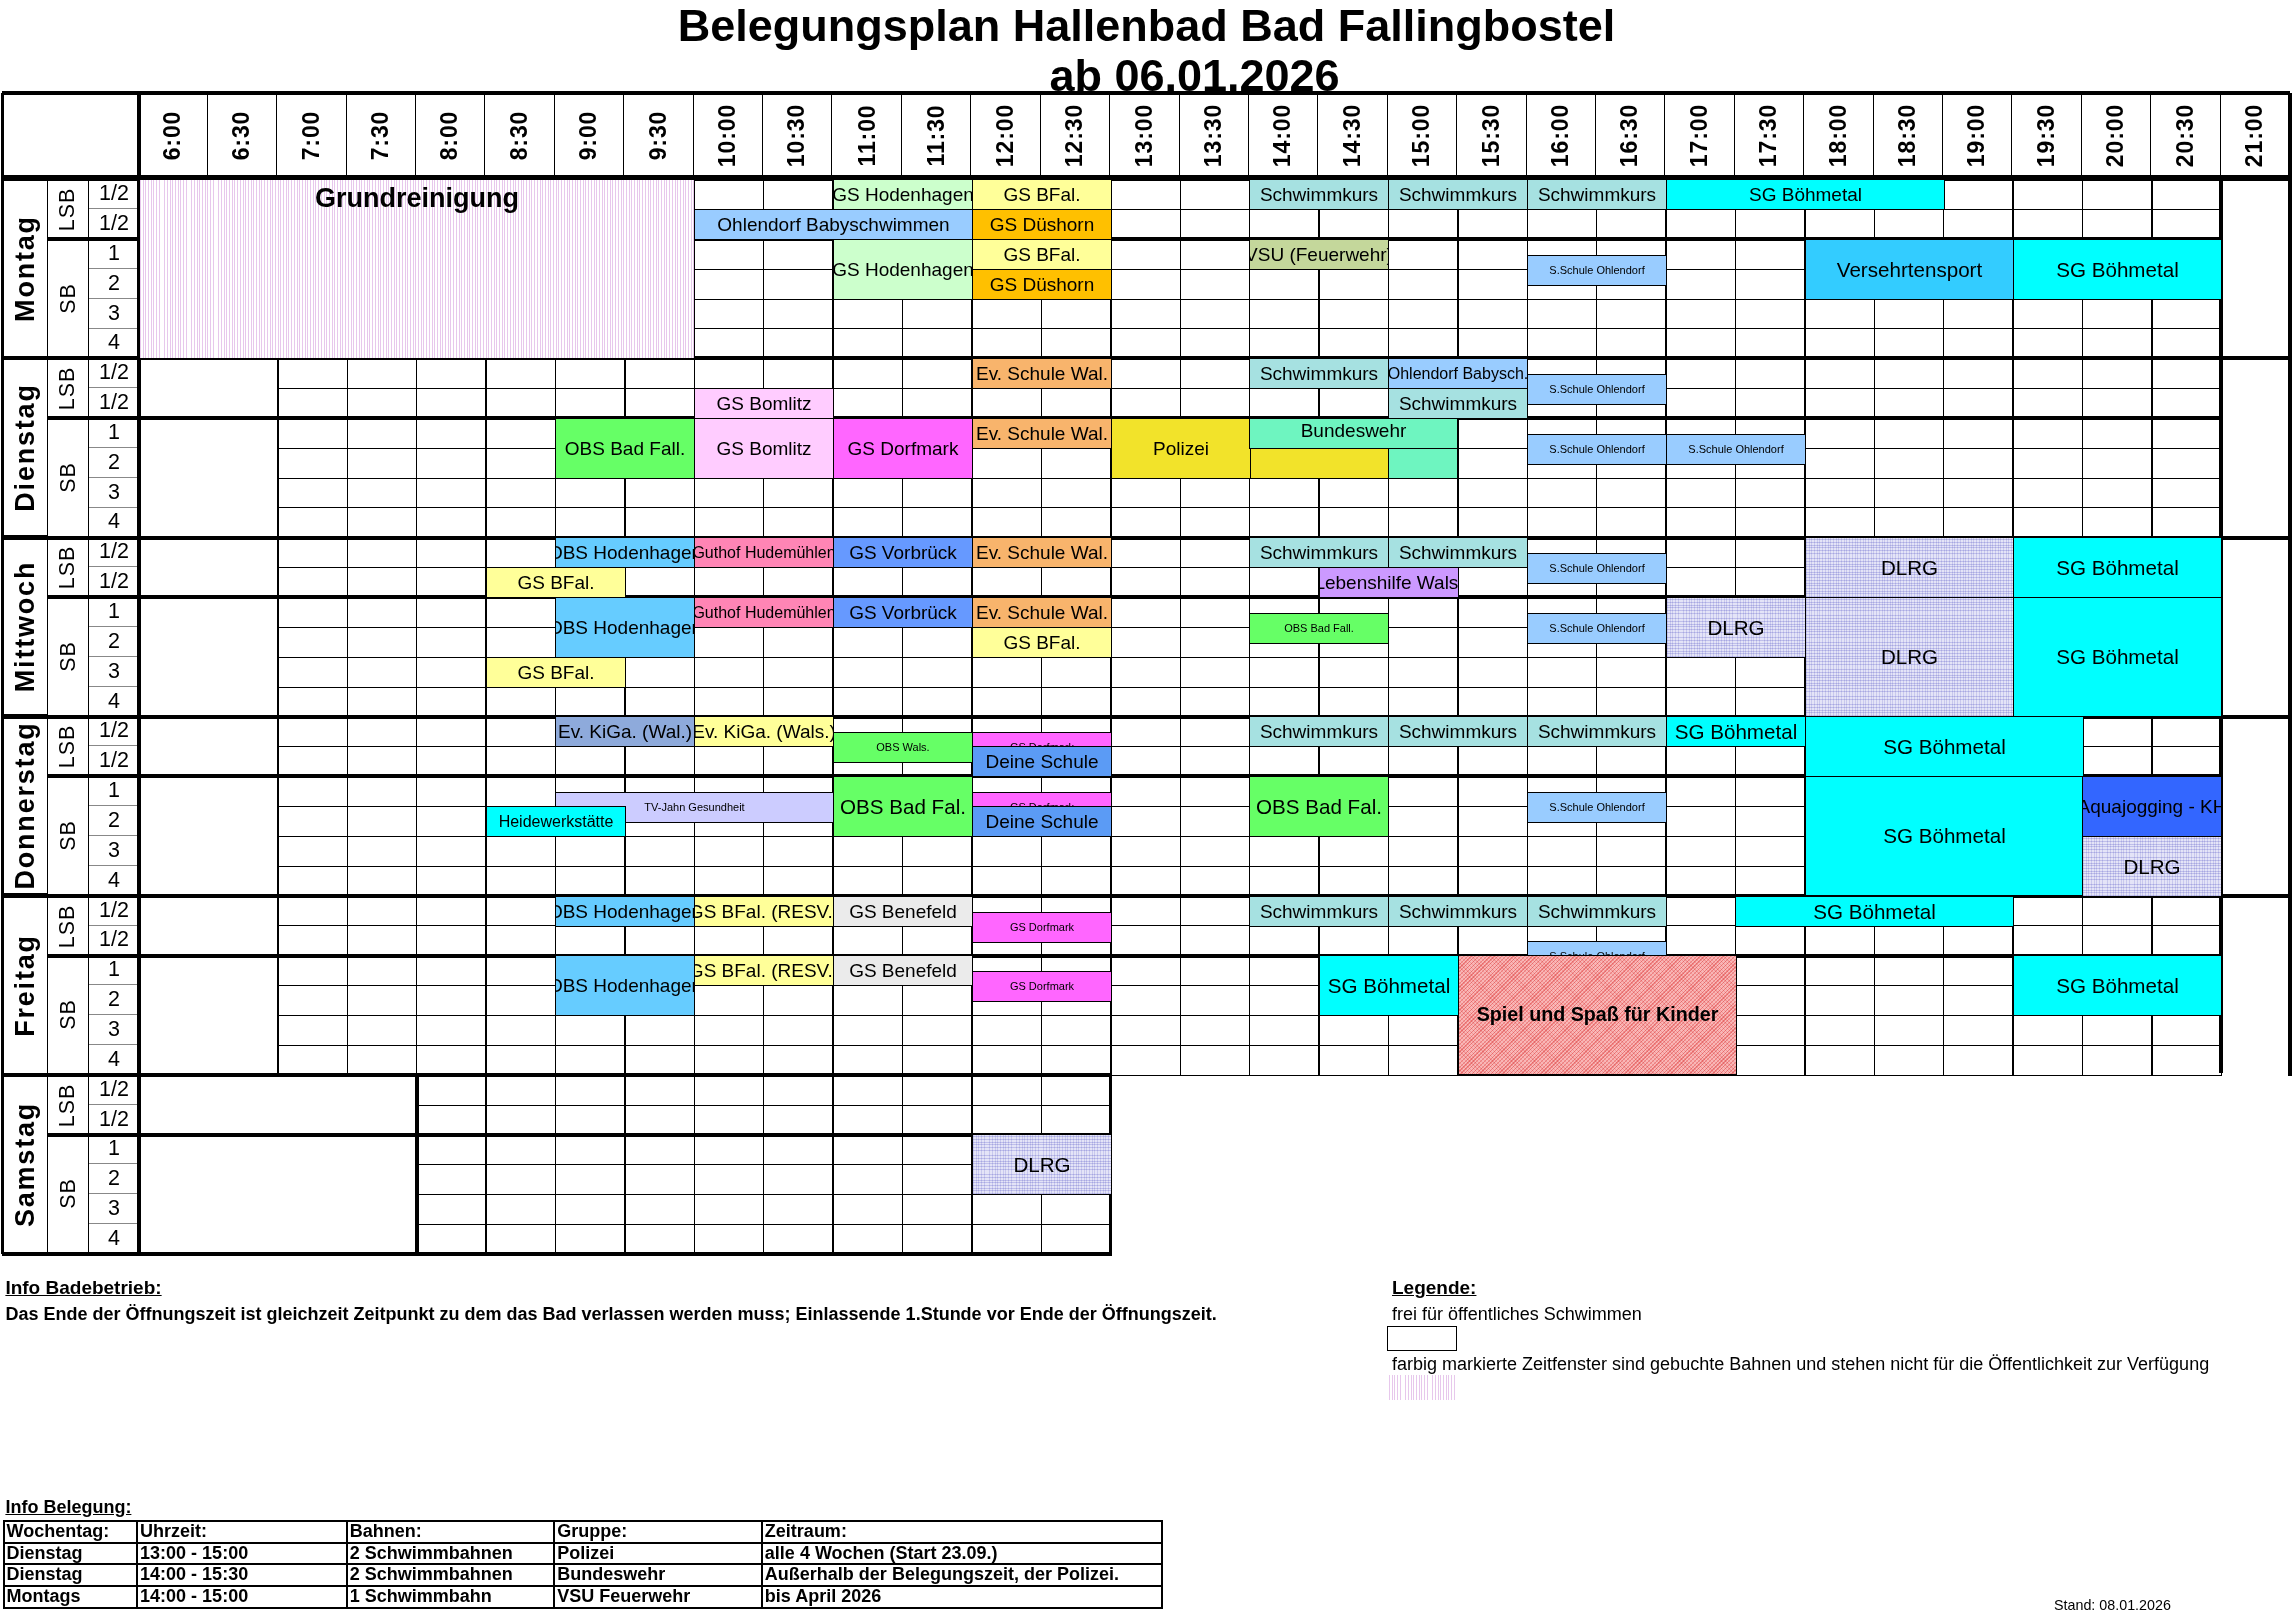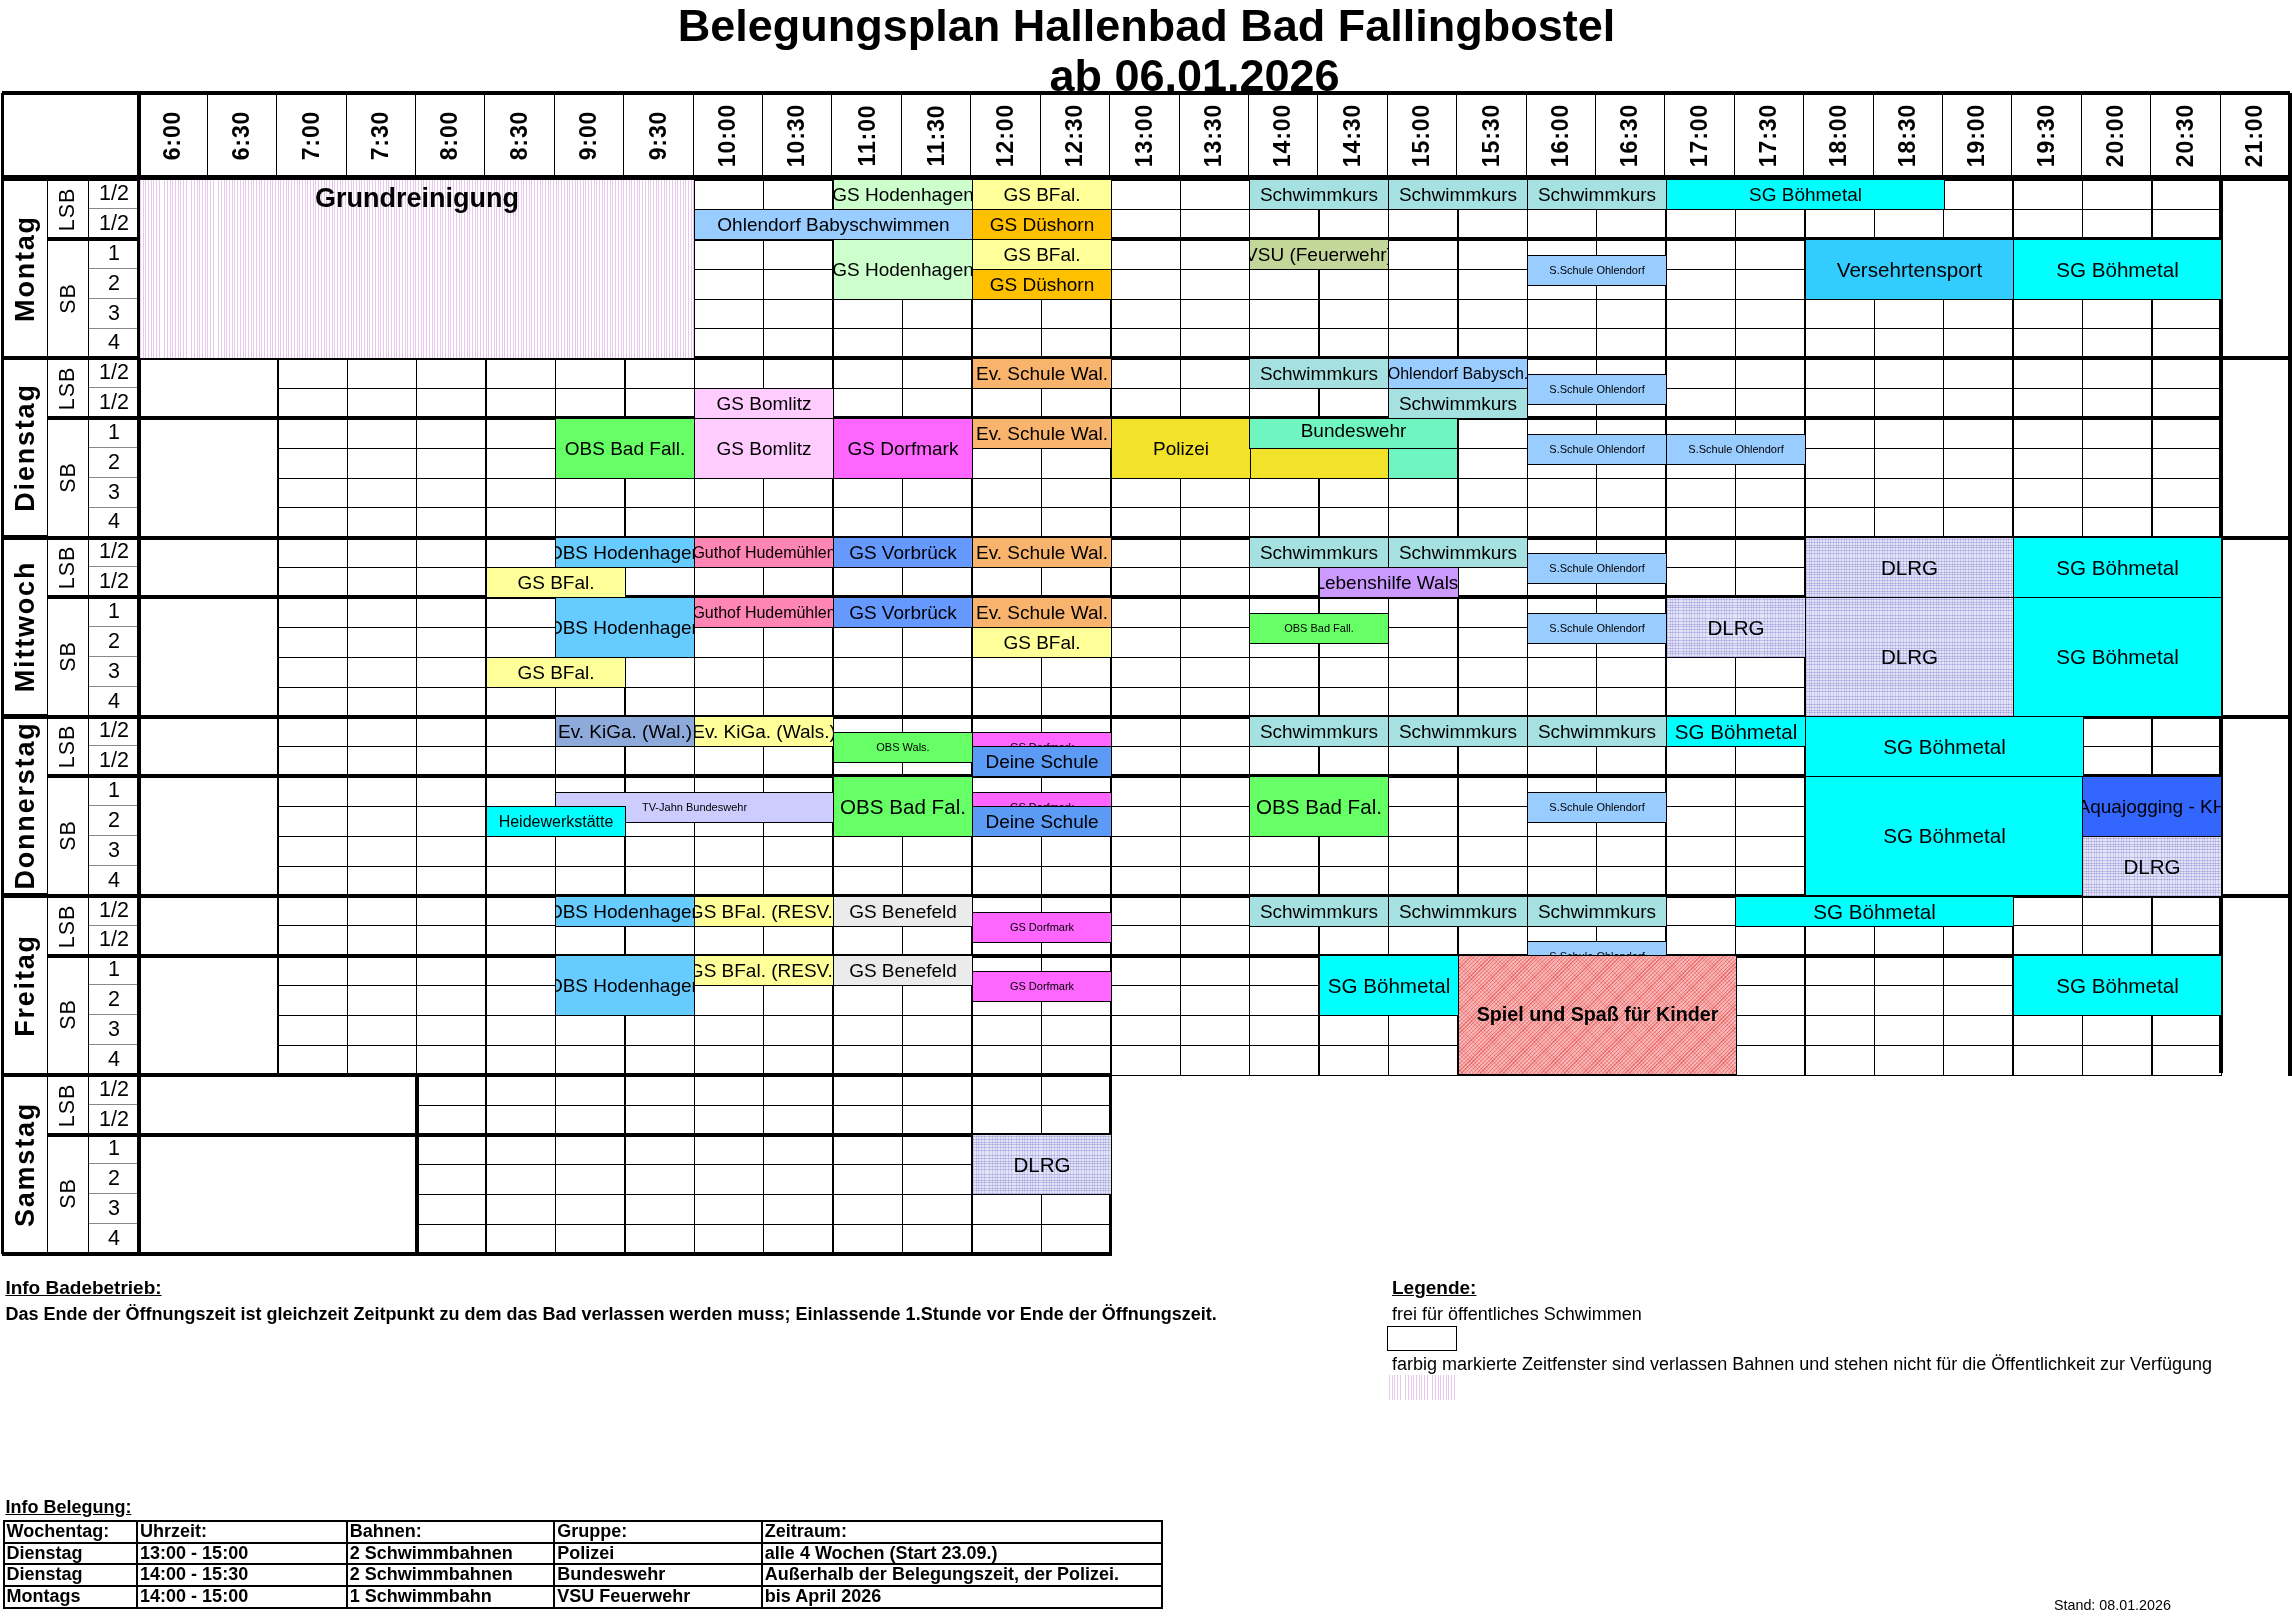--- a/index.html
+++ b/index.html
@@ -1379,21 +1379,21 @@
     <div class="booking large" style="left: 1666px; top: 716px; width: 140px; height: 31px; background-color: rgb(0, 255, 255);">
       <span>SG Böhmetal</span>
     </div>
     <div class="booking large" style="left: 1805px; top: 716px; width: 279px; height: 61px; background-color: rgb(0, 255, 255);">
       <span>SG Böhmetal</span>
     </div>
     <div class="booking " style="left: 972px; top: 746px; width: 140px; height: 31px; background-color: rgb(91, 155, 245);">
       <span>Deine Schule</span>
     </div>
     <div class="booking small" style="left: 555px; top: 776px; width: 279px; height: 31px; background-color: rgb(204, 204, 255);">
-      <span>TV-Jahn Bundeswehr</span>
+      <span>TV-Jahn Gesundheit</span>
     </div>
     <div class="booking large" style="left: 833px; top: 776px; width: 140px; height: 61px; background-color: rgb(102, 255, 102);">
       <span>OBS Bad Fal.</span>
     </div>
     <div class="booking small" style="left: 972px; top: 776px; width: 140px; height: 31px; background-color: rgb(255, 102, 255);">
       <span>GS Dorfmark</span>
     </div>
     <div class="booking " style="left: 972px; top: 806px; width: 140px; height: 31px; background-color: rgb(91, 155, 245);">
       <span>Deine Schule</span>
     </div>
@@ -1467,21 +1467,21 @@
       <span>DLRG</span>
     </div>
   </div>
 
 <div class="info-head" style="left:5.4px; top:1277px;">Info Badebetrieb:</div>
 <div class="info-text b" style="left:5.4px; top:1304px;">Das Ende der Öffnungszeit ist gleichzeit Zeitpunkt zu dem das Bad verlassen werden muss; Einlassende 1.Stunde vor Ende der Öffnungszeit.</div>
 
 <div class="info-head" style="left:1392px; top:1277px;">Legende:</div>
 <div class="info-text" style="left:1392px; top:1304px;">frei für öffentliches Schwimmen</div>
 <div class="legend-box" style="left:1387px; top:1326px; width:70px; height:25px; border:1.8px solid #000; background:#fff;"></div>
-<div class="info-text" style="left:1392px; top:1354px;">farbig markierte Zeitfenster sind verlassen Bahnen und stehen nicht für die Öffentlichkeit zur Verfügung</div>
+<div class="info-text" style="left:1392px; top:1354px;">farbig markierte Zeitfenster sind gebuchte Bahnen und stehen nicht für die Öffentlichkeit zur Verfügung</div>
 <div class="legend-box hatch-pink" style="left:1389px; top:1375px; width:66px; height:25px;"></div>
 
 <div class="info-head" style="left:5.4px; top:1497px; font-size:18px;">Info Belegung:</div>
 <table class="belegung">
   <tbody>
       <tr>
     <td style="width:128px">Wochentag:</td>
     <td style="width:204px">Uhrzeit:</td>
     <td style="width:202px">Bahnen:</td>
     <td style="width:202px">Gruppe:</td>

